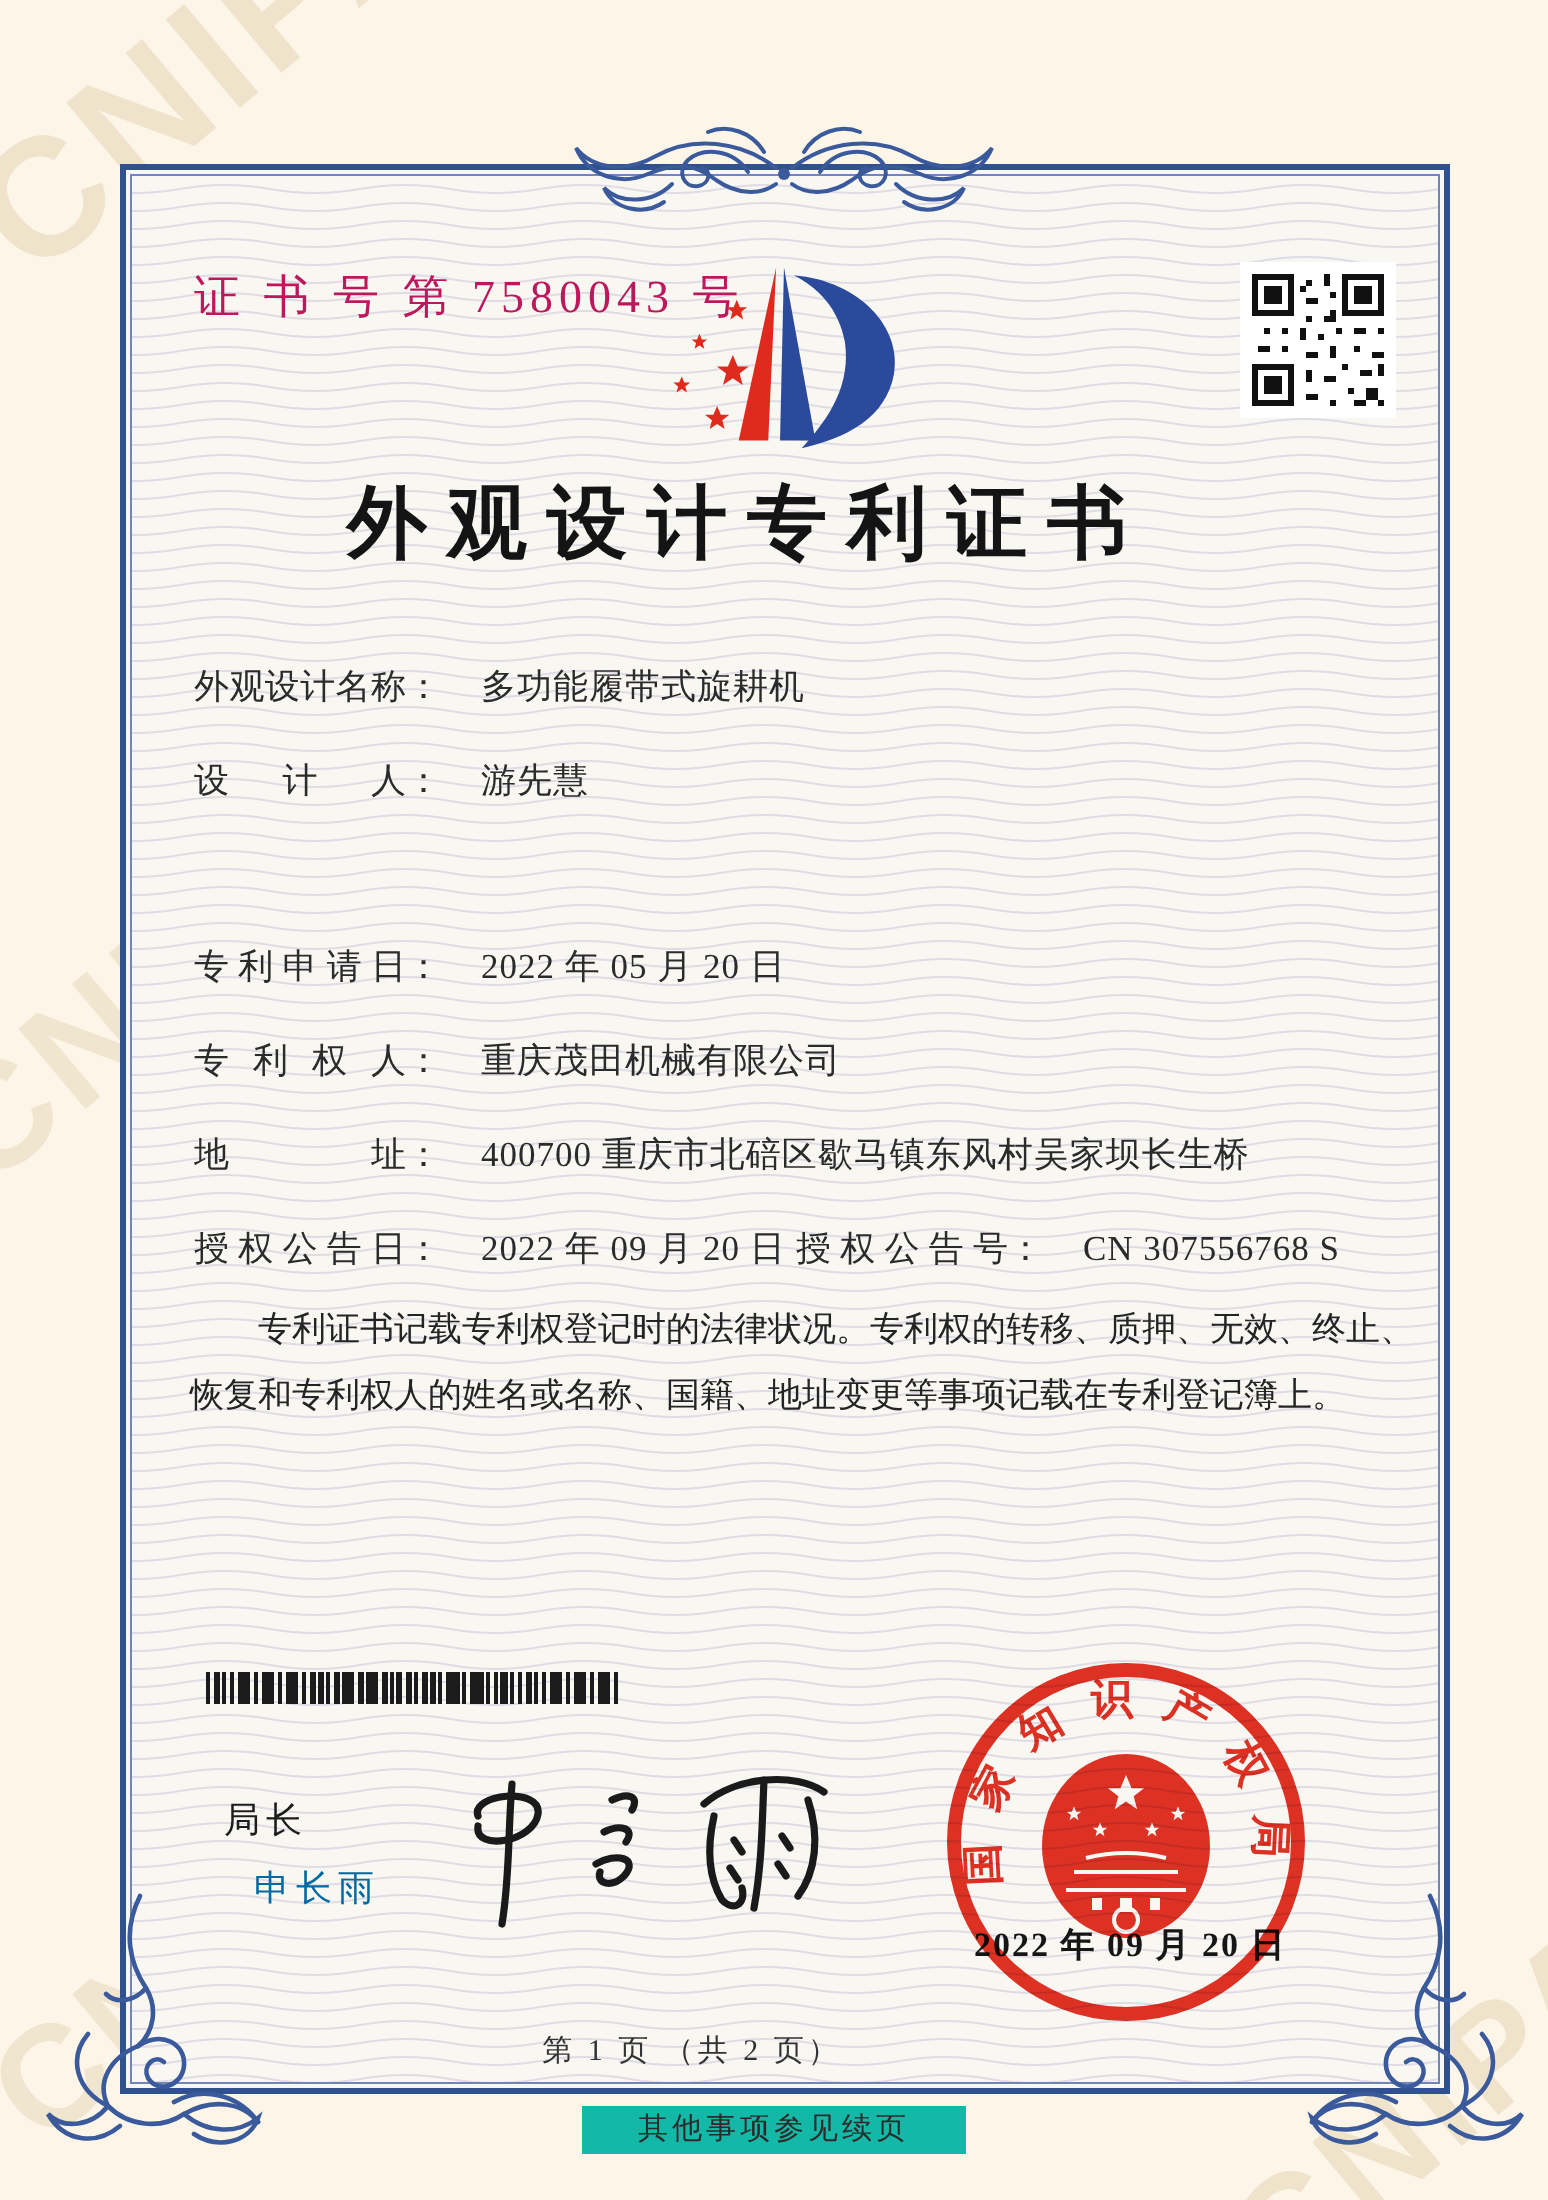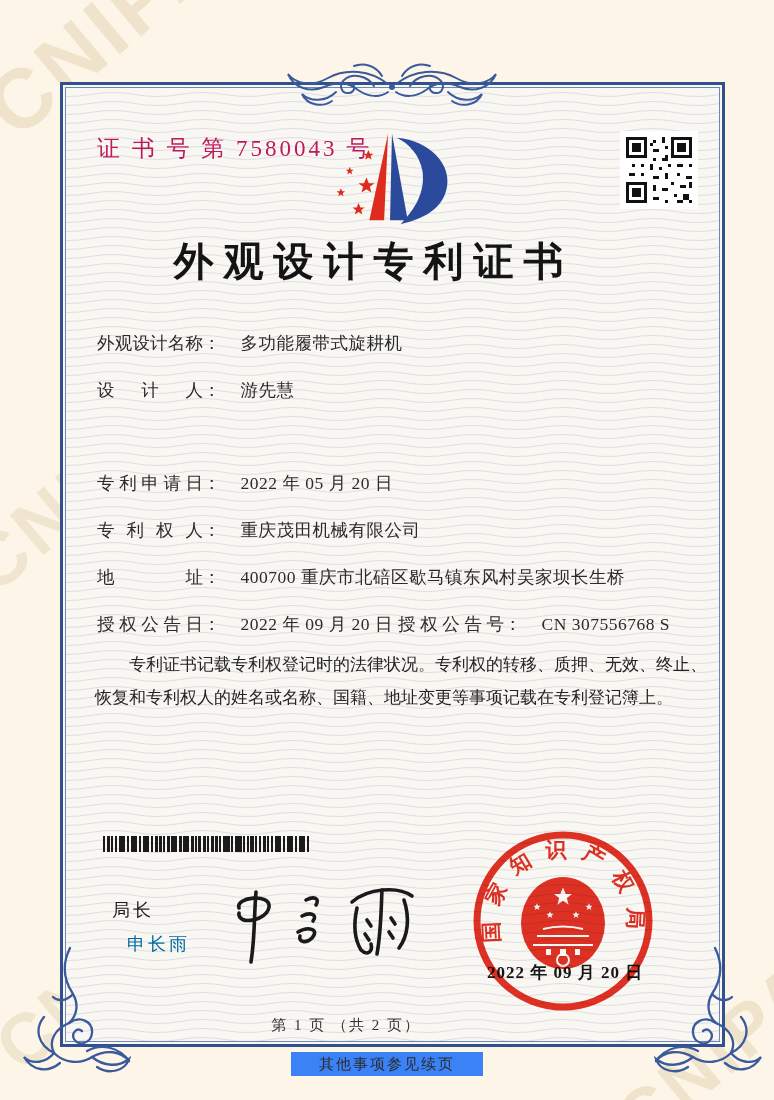--- a/index.html
+++ b/index.html
@@ -45,21 +45,21 @@
   .signer-title{position:absolute;left:112px;top:898px;font-size:18px;letter-spacing:3px;color:#1c1c1c;}
   .signer-name{position:absolute;left:112px;top:932px;font-size:18px;letter-spacing:3px;color:#0369a1;margin-left:15px;}
   .ink{position:absolute;left:0;top:0;z-index:6;pointer-events:none;}
   .seal-date{position:absolute;left:487px;top:961px;font-size:17px;font-weight:bold;
              letter-spacing:1px;color:#161616;z-index:6;white-space:nowrap;}
   .seal{position:absolute;left:468px;top:826px;width:190px;height:190px;z-index:7;
         mix-blend-mode:multiply;opacity:.96;}
   .footer-page{position:absolute;left:60px;top:1016px;width:572px;text-align:center;
                font-size:15px;letter-spacing:2px;color:#333;}
   .cont-note{position:absolute;left:0;top:1055px;width:774px;text-align:center;font-size:15px;}
-  .cont-note span{background:#3b82f6;padding:4px 28px;letter-spacing:2px;color:#2b2b2b;}
+  .cont-note span{background:#14b8a6;padding:4px 28px;letter-spacing:2px;color:#2b2b2b;}
 </style>
 </head>
 <body>
 
 <div class="page">
 
   <div class="wm w1">CNIPA</div>
   <div class="wm w2">CNIPA</div>
   <div class="wm w3">CNIPA</div>
   <div class="wm w4">CNIPA</div>

